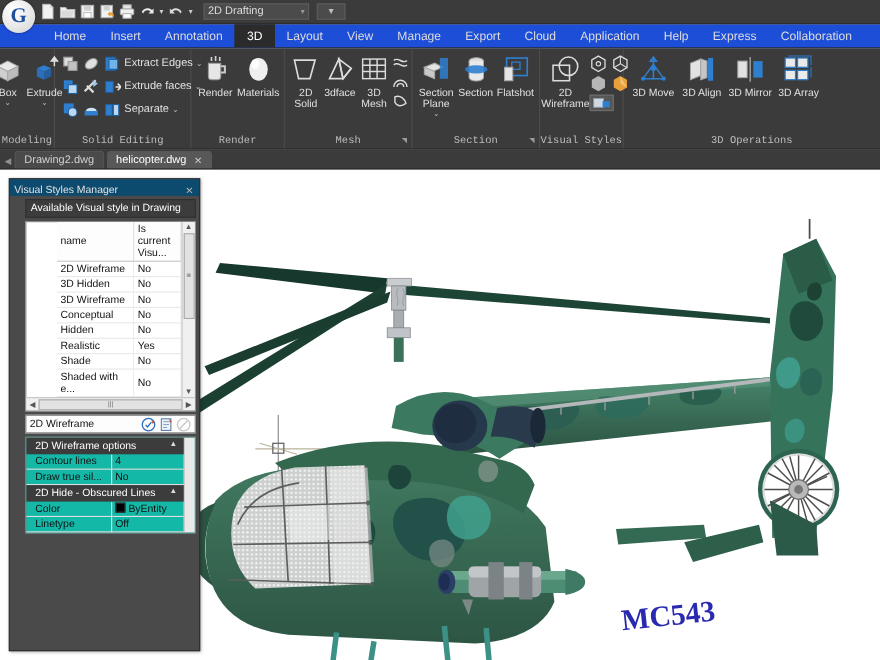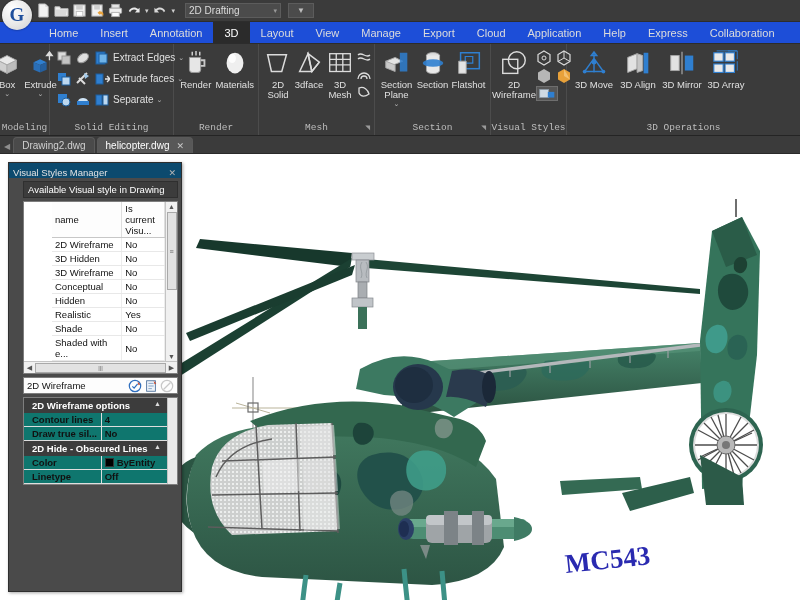--- a/index.html
+++ b/index.html
@@ -164,21 +164,21 @@
     content:"|||"; position:absolute; left:0; right:0; top:50%;
     transform: translateY(-50%); text-align:center; font-size:6px; color:#666;
   }
   .cur-style-bar {
     background: #fdfdfd; border: 1px solid #7e7e7e; height: 17px;
     display: flex; align-items: center; padding: 0 3px;
     font-size: 9.5px; color: #111;
   }
   .cur-style-bar .nm { flex: 1; }
   .cur-style-bar .bico { width: 14px; height: 14px; margin-left: 2px; }
-  .props { background: #0f766e; border: 1px solid #7e7e7e; display: flex; flex-direction: column; font-weight: bold; }
+  .props { background: #14b8a6; border: 1px solid #7e7e7e; display: flex; flex-direction: column; }
   .prop-head {
     background: #3c3c3c; color: #ffffff; font-size: 9.5px;
     padding: 2px 4px 2px 8px; position: relative;
   }
   .prop-head .tri { position: absolute; right: 6px; font-size: 7px; color: #dcdcdc; }
   table.proptbl { border-collapse: collapse; width: 100%; font-size: 9.5px; color: #111; }
   table.proptbl td { padding: 1px 3px; border-bottom: 1px solid #dedede; }
   table.proptbl td.k { width: 54%; border-right: 1px solid #dedede; padding-left: 8px; }
   .swatch {
     display: inline-block; width: 9px; height: 9px; background: #000;

